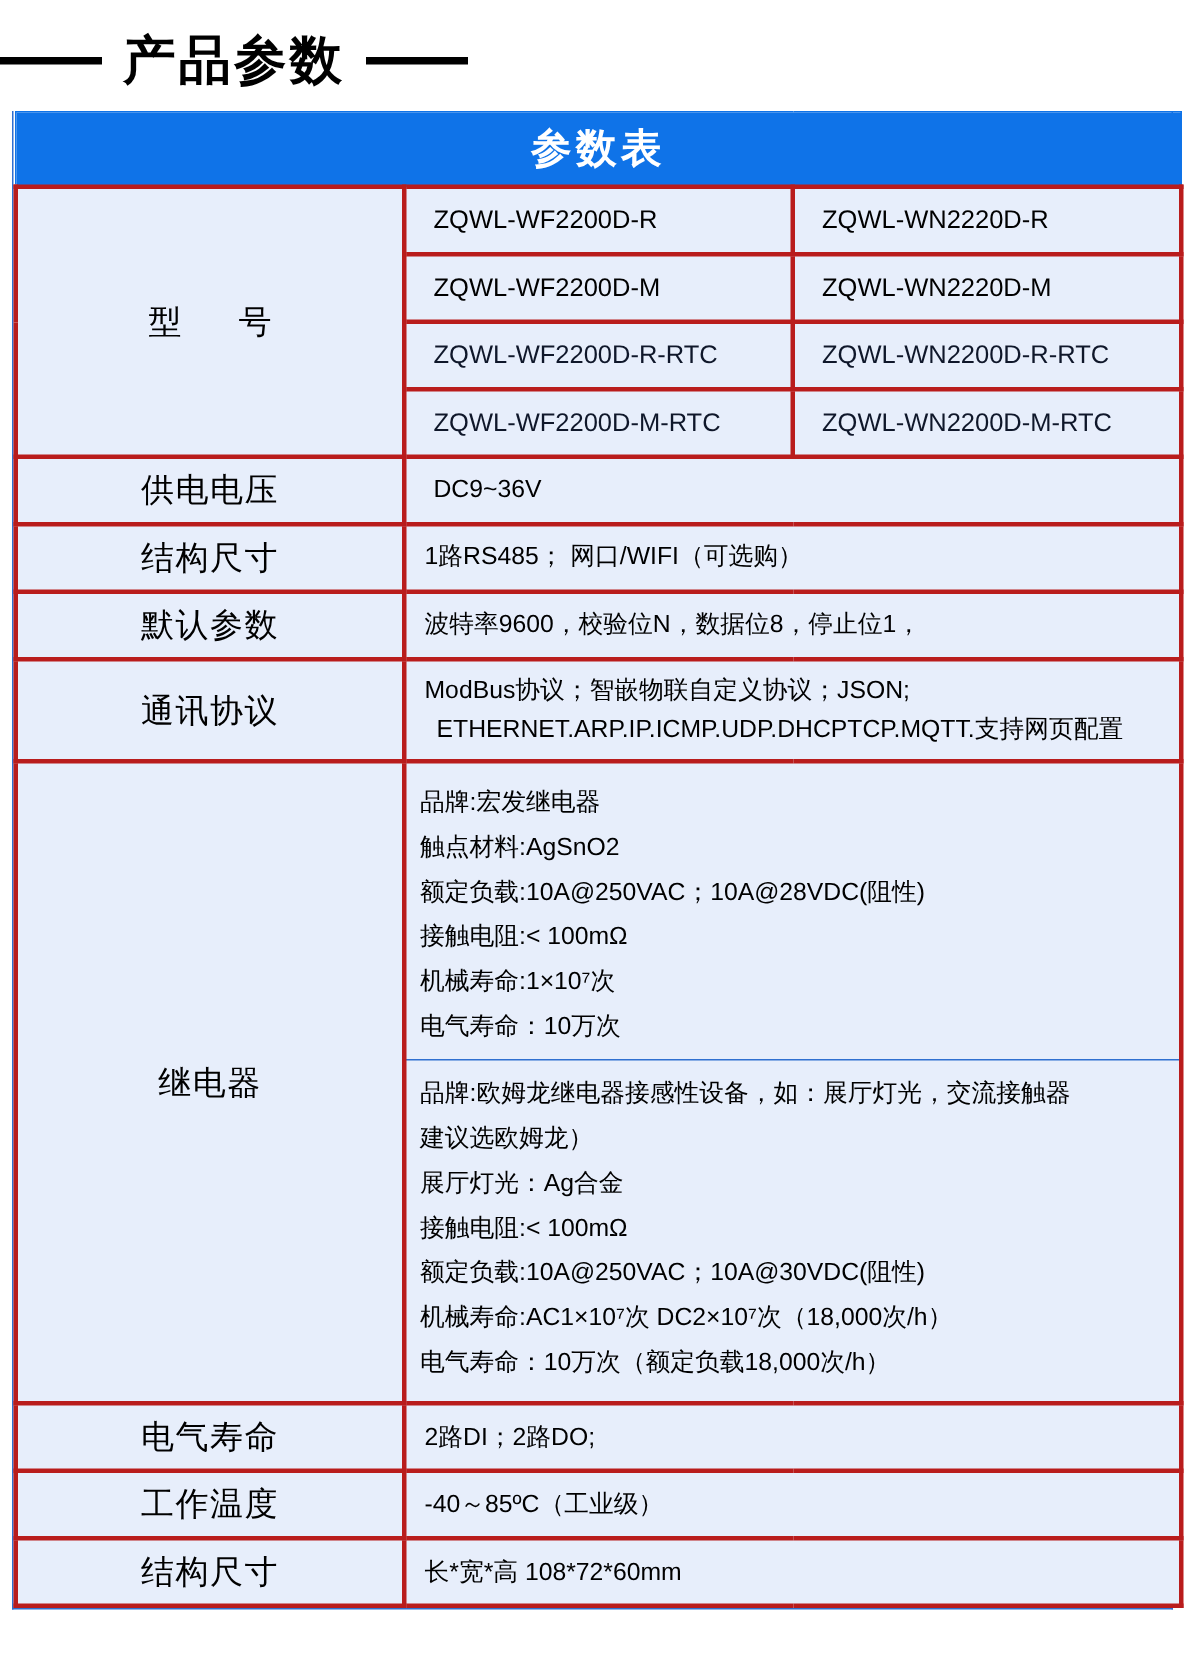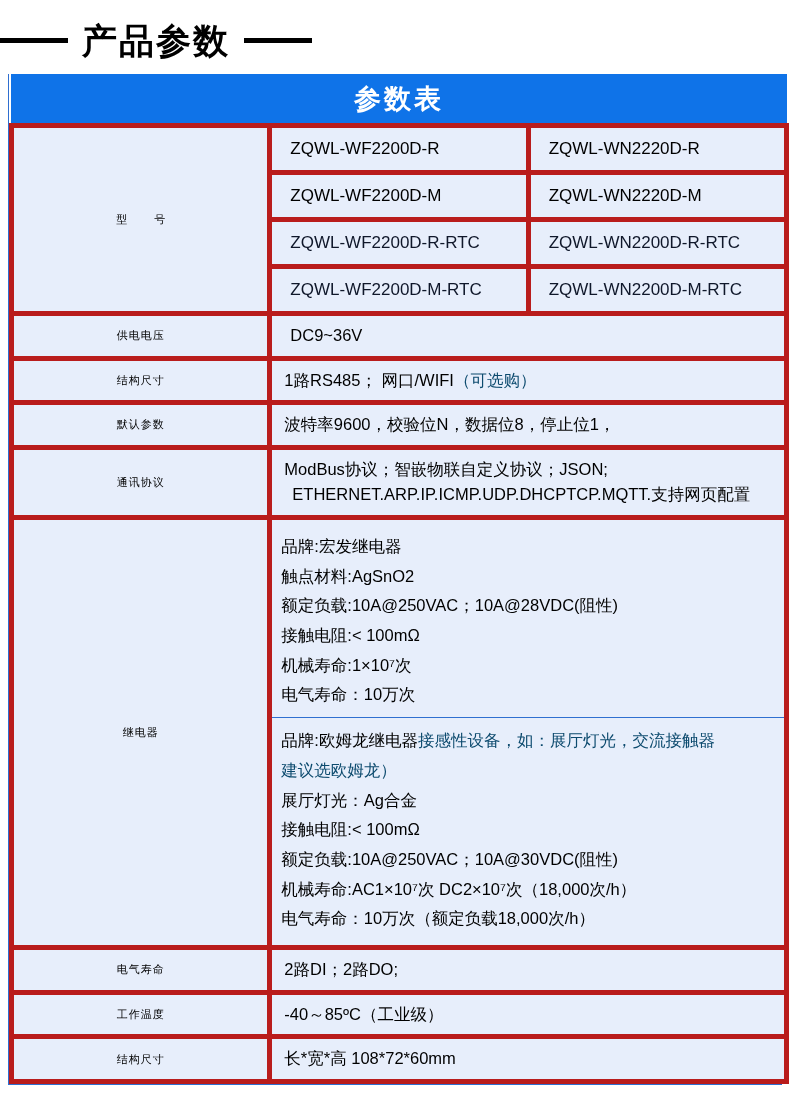--- a/index.html
+++ b/index.html
@@ -51,38 +51,38 @@
     border-top: none;
     box-sizing: border-box;
   }
   table.spec {
     width: 780px;
     border-collapse: collapse;
     table-layout: fixed;
     font-size: 16.5px;
   }
   table.spec td, table.spec th {
-    border: 5px solid #b91c1c;
+    border: 3px solid #b91c1c;
     vertical-align: middle;
     background: #e7eefb;
   }
   .bar {
     background: #0f73e8 !important;
     color: #ffffff;
     font-size: 27px;
     font-weight: bold;
     text-align: center;
     height: 46px;
     letter-spacing: 3px;
     border: 1px solid #0f73e8 !important;
   }
   td.label {
     width: 126px;
     text-align: center;
-    font-size: 11px;
+    font-size: 22px;
     background: #e7eefb;
     padding: 6px 2px;
     letter-spacing: 1px;
   }
   td.label.sp {
     letter-spacing: 8px;
     text-indent: 8px;
   }
   td.val {
     padding: 7px 10px 7px 12px;
@@ -96,21 +96,21 @@
     height: 24px;
   }
   td.model.blue { color: #0f172a; }
   .relay-cell {
     padding: 10px 10px 10px 9px;
     background: #eef3fc;
     line-height: 1.62;
     font-size: 16.5px;
   }
   .relay-cell .ln { margin: 3px 0; }
-  .red { color: #0c4a6e; }
+  .red { color: #000000; }
   .blk-divider {
     border-top: 1px solid #2f6fd0;
     margin: 9px -10px 9px -12px;
   }
 </style>
 </head>
 <body>
 
 <div class="page">
 

